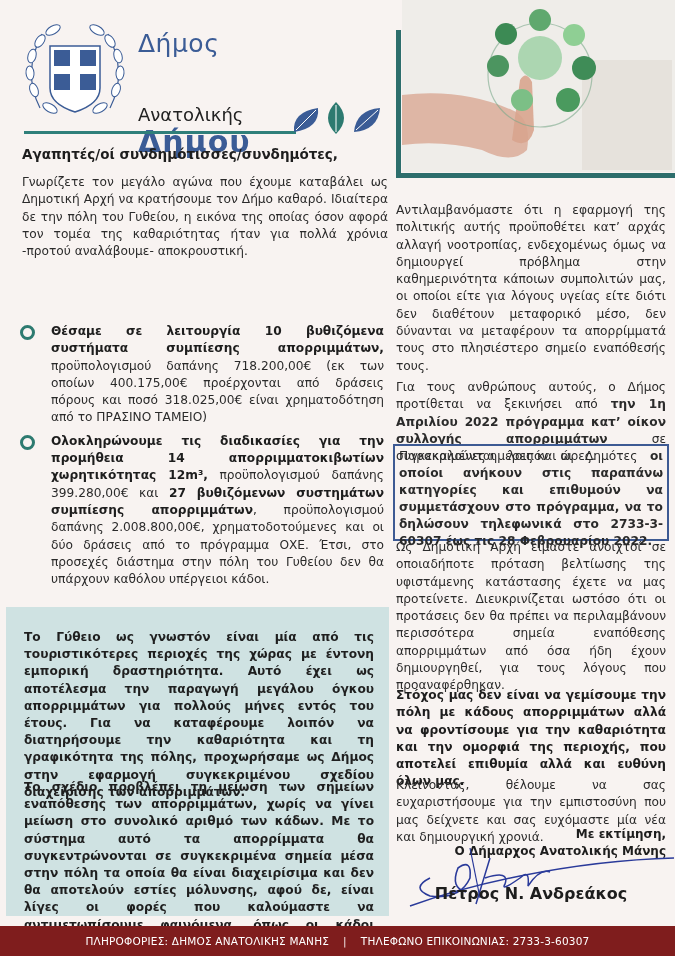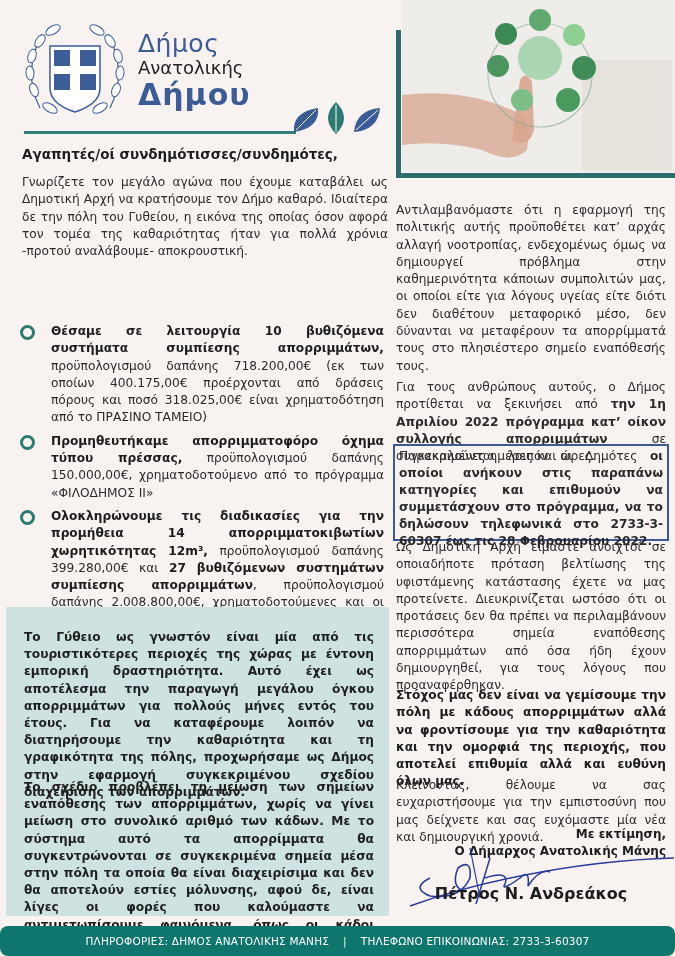--- a/index.html
+++ b/index.html
@@ -9,21 +9,21 @@
       font-family: "DejaVu Sans", sans-serif;
       color: #2a2a2a;
       position: relative;
     }
     .page { position: relative; width: 644px; height: 956px; }
 
     
     .logo { position: absolute; left: 20px; top: 18px; width: 110px; height: 104px; }
     .brand { position: absolute; left: 138px; top: 30px; color: #3b5c96; }
     .brand .l1 { font-size: 25px; line-height: 28px; letter-spacing: 0.5px; }
-    .brand .l2 { font-size: 18px; line-height: 20px; color: #222; }
+    .brand .l2 { font-size: 18px; line-height: 20px; color: #222; margin-top: 47px; }
     .brand .l3 { font-size: 30px; line-height: 34px; font-weight: bold; letter-spacing: 1px; }
     .header-line { position: absolute; left: 24px; top: 131px; width: 272px; height: 3px; background: #2f7f7a; }
     .leaves { position: absolute; left: 290px; top: 100px; width: 92px; height: 36px; }
 
     
     .photo-frame { position: absolute; left: 396px; top: 30px; width: 279px; height: 148px; border-left: 5px solid #2d6e6c; border-bottom: 5px solid #2d6e6c; }
     .photo { position: absolute; left: 402px; top: 0px; width: 273px; height: 172px; overflow: hidden;
       background: linear-gradient(180deg, #f3f1ee 0%, #eef0ea 40%, #e6e2dc 70%, #dcd7d1 100%); }
     .photo svg { width: 100%; height: 100%; }
 
@@ -51,21 +51,21 @@
     .highlight-box .txt { font-size: 12.2px; line-height: 17.1px; text-align: justify; }
     .r3 { left: 396px; top: 530px; width: 270px; }
     .r4 { left: 396px; top: 678px; width: 270px; font-weight: bold; color: #1d1d1d; }
     .r5 { left: 396px; top: 768px; width: 270px; }
 
     .sign { position: absolute; left: 396px; top: 826px; width: 270px; text-align: right; font-size: 12px; line-height: 17px; font-weight: bold; color: #1d1d1d; }
     .signature { position: absolute; left: 400px; top: 848px; width: 275px; height: 60px; }
     .sign-name { position: absolute; left: 396px; top: 884px; width: 270px; text-align: center; font-size: 16px; font-weight: bold; color: #1d1d1d; }
 
     
-    .footer { position: absolute; left: 0; top: 926px; width: 675px; height: 30px; background: #0f766e; color: #fff; font-size: 10.5px; display: flex; align-items: center; justify-content: center; gap: 14px; letter-spacing: 0.2px; border-radius: 8px; }
+    .footer { position: absolute; left: 0; top: 926px; width: 675px; height: 30px; background: #7f1d1d; color: #fff; font-size: 10.5px; display: flex; align-items: center; justify-content: center; gap: 14px; letter-spacing: 0.2px; }
     .footer .sep { opacity: 0.9; }
   </style>
 </head>
 <body>
 
 <div class="page">
 
   <svg class="logo" viewBox="0 0 110 104">
     <g fill="none" stroke="#3b5c96" stroke-width="1.2">
       <path d="M20 90 Q2 55 22 16"></path>
@@ -132,24 +132,20 @@
   <div class="greeting">Αγαπητές/οί συνδημότισσες/συνδημότες,</div>
   <div class="para p1">Γνωρίζετε τον μεγάλο αγώνα που έχουμε καταβάλει ως Δημοτική Αρχή να κρατήσουμε τον Δήμο καθαρό. Ιδιαίτερα δε την πόλη του Γυθείου, η εικόνα της οποίας όσον αφορά τον τομέα της καθαριότητας ήταν για πολλά χρόνια -προτού αναλάβουμε- αποκρουστική.</div>
 
   <div class="bullets">
     <div class="bullet">
       <span class="dot"></span>
       <div class="txt"><b>Θέσαμε σε λειτουργία 10 βυθιζόμενα συστήματα συμπίεσης απορριμμάτων,</b><span> προϋπολογισμού δαπάνης 718.200,00€ (εκ των οποίων 400.175,00€ προέρχονται από δράσεις πόρους και ποσό 318.025,00€ είναι χρηματοδότηση από το ΠΡΑΣΙΝΟ ΤΑΜΕΙΟ)</span></div>
     </div>
     <div class="bullet">
       <span class="dot"></span>
-      <div class="txt"><b>Προμηθευτήκαμε απορριμματοφόρο όχημα τύπου πρέσσας,</b><span> προϋπολογισμού δαπάνης 150.000,00€, χρηματοδοτούμενο από το πρόγραμμα «ΦΙΛΟΔΗΜΟΣ ΙΙ»</span></div>
-    </div>
-    <div class="bullet">
-      <span class="dot"></span>
       <div class="txt"><b>Ολοκληρώνουμε τις διαδικασίες για την προμήθεια 14 απορριμματοκιβωτίων χωρητικότητας 12m³,</b><span> προϋπολογισμού δαπάνης 399.280,00€ και </span><b>27 βυθιζόμενων συστημάτων συμπίεσης απορριμμάτων</b><span>, προϋπολογισμού δαπάνης 2.008.800,00€, χρηματοδοτούμενες και οι δύο δράσεις από το πρόγραμμα ΟΧΕ. Έτσι, στο προσεχές διάστημα στην πόλη του Γυθείου δεν θα υπάρχουν καθόλου υπέργειοι κάδοι.</span></div>
     </div>
   </div>
 
   <div class="teal-box">
     <div class="tp tp1">Το Γύθειο ως γνωστόν είναι μία από τις τουριστικότερες περιοχές της χώρας με έντονη εμπορική δραστηριότητα. Αυτό έχει ως αποτέλεσμα την παραγωγή μεγάλου όγκου απορριμμάτων για πολλούς μήνες εντός του έτους. Για να καταφέρουμε λοιπόν να διατηρήσουμε την καθαριότητα και τη γραφικότητα της πόλης, προχωρήσαμε ως Δήμος στην εφαρμογή συγκεκριμένου σχεδίου διαχείρισης των απορριμμάτων.</div>
     <div class="tp tp2">Το σχέδιο προβλέπει τη μείωση των σημείων εναπόθεσης των απορριμμάτων, χωρίς να γίνει μείωση στο συνολικό αριθμό των κάδων. Με το σύστημα αυτό τα απορρίμματα θα συγκεντρώνονται σε συγκεκριμένα σημεία μέσα στην πόλη τα οποία θα είναι διαχειρίσιμα και δεν θα αποτελούν εστίες μόλυνσης, αφού δε, είναι λίγες οι φορές που καλούμαστε να αντιμετωπίσουμε φαινόμενα, όπως οι κάδοι (υπόγειοι ή υπέργειοι) να είναι άδειοι και τα σκουπίδια αφημένα στο δρόμο.</div>
   </div>
 
   <div class="para r1">Αντιλαμβανόμαστε ότι η εφαρμογή της πολιτικής αυτής προϋποθέτει κατ’ αρχάς αλλαγή νοοτροπίας, ενδεχομένως όμως να δημιουργεί πρόβλημα στην καθημερινότητα κάποιων συμπολιτών μας, οι οποίοι είτε για λόγους υγείας είτε διότι δεν διαθέτουν μεταφορικό μέσο, δεν δύνανται να μεταφέρουν τα απορρίμματά τους στο πλησιέστερο σημείο εναπόθεσής τους.</div>

